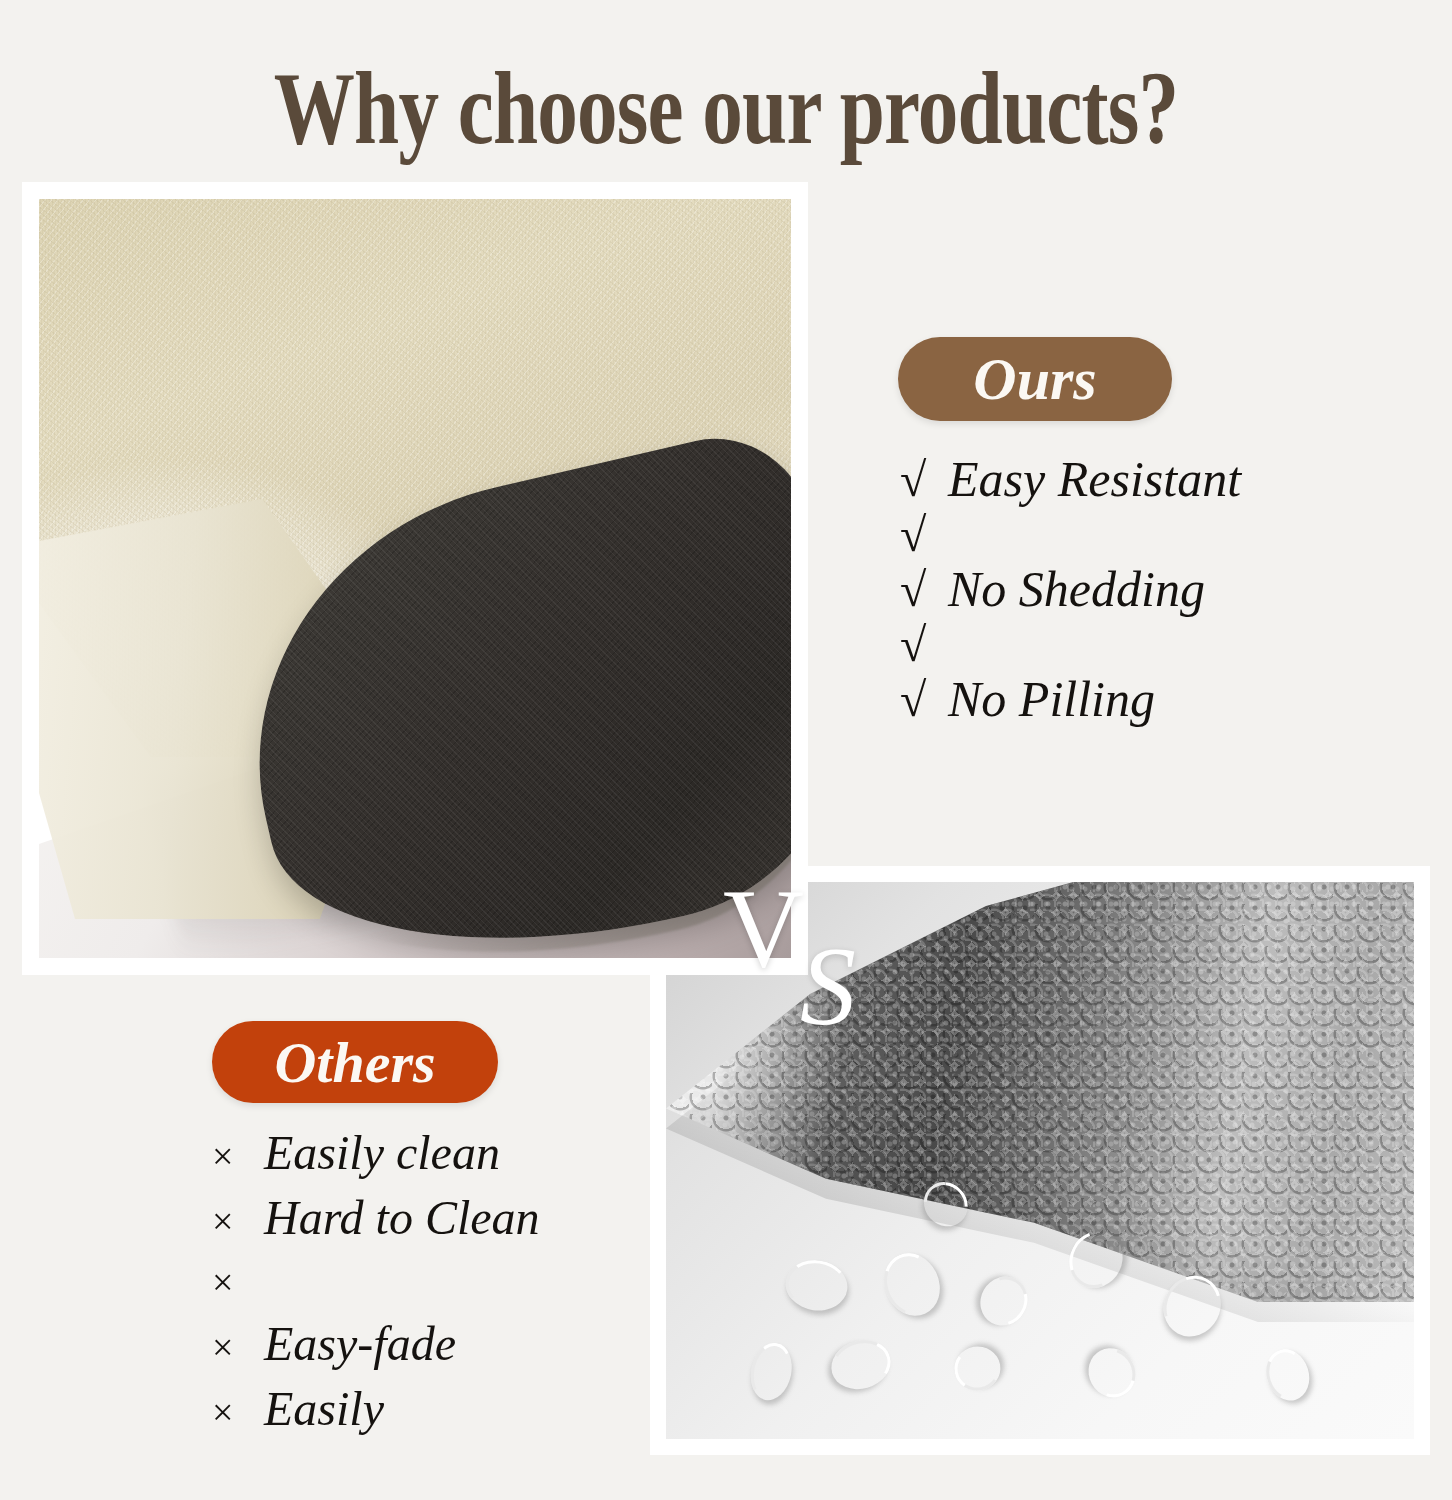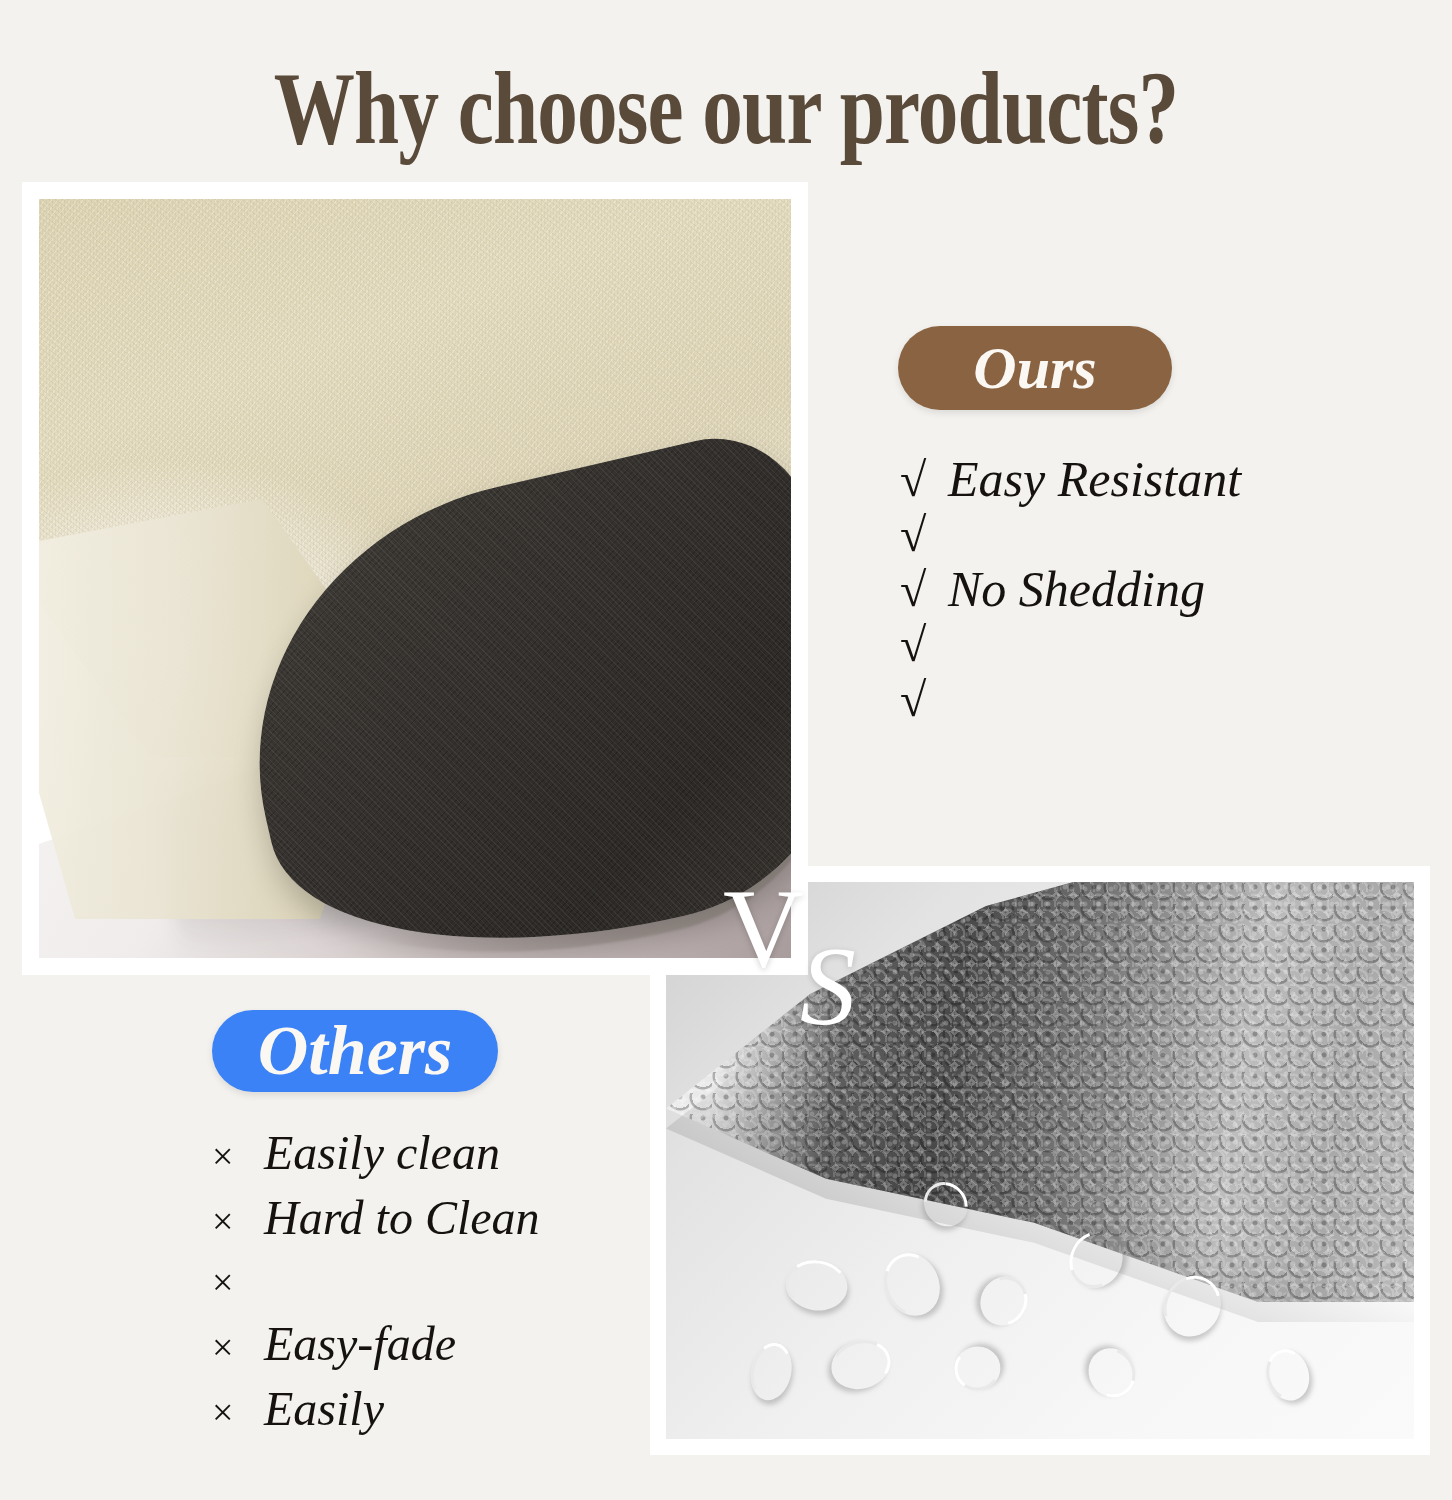--- a/index.html
+++ b/index.html
@@ -234,36 +234,37 @@
     display: flex;
     align-items: center;
     justify-content: center;
     color: #fbf8f3;
     font-family: "Liberation Serif", serif;
     font-style: italic;
     font-weight: bold;
     border-radius: 999px;
     box-shadow: 0 3px 7px rgba(0,0,0,0.10);
     z-index: 5;
+    margin-top: 11px;
   }
   #badge-ours {
     left: 898px;
     top: 326px;
     width: 274px;
     height: 84px;
     background: #8a6442;
     font-size: 60px;
   }
   #badge-others {
     left: 212px;
     top: 1010px;
     width: 286px;
     height: 82px;
-    background: #3b82f6;
-    font-size: 70px;
+    background: #c2410c;
+    font-size: 58px;
   }
 
   
   .feature-list {
     position: absolute;
     z-index: 5;
     font-family: "Liberation Serif", serif;
     font-style: italic;
     color: #15120f;
   }
@@ -382,20 +383,21 @@
     </div>
     <div class="feature-row">
       <span class="mark">√</span>
       <span class="feature-text">No Shedding</span>
     </div>
     <div class="feature-row">
       <span class="mark">√</span>
     </div>
     <div class="feature-row">
       <span class="mark">√</span>
+      <span class="feature-text">No Pilling</span>
     </div>
   </div>
 
   <div class="badge" id="badge-others">Others</div>
 
   <div class="feature-list" id="list-others">
     <div class="feature-row">
       <span class="mark">×</span>
       <span class="feature-text">Easily clean</span>
     </div>

